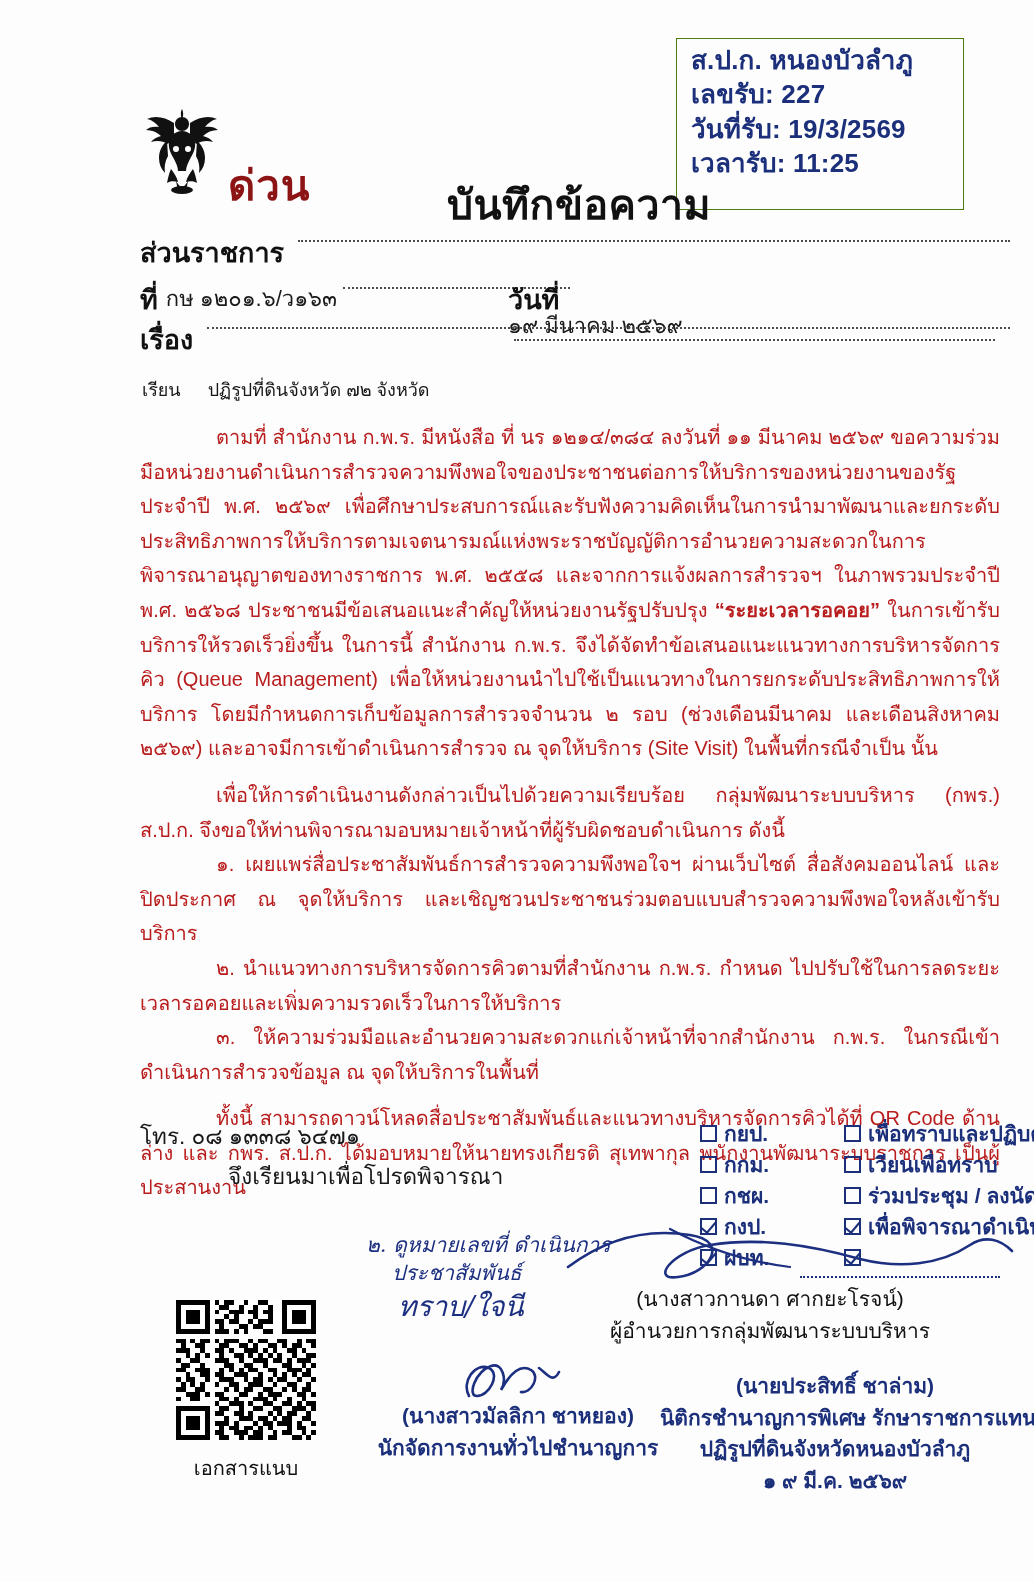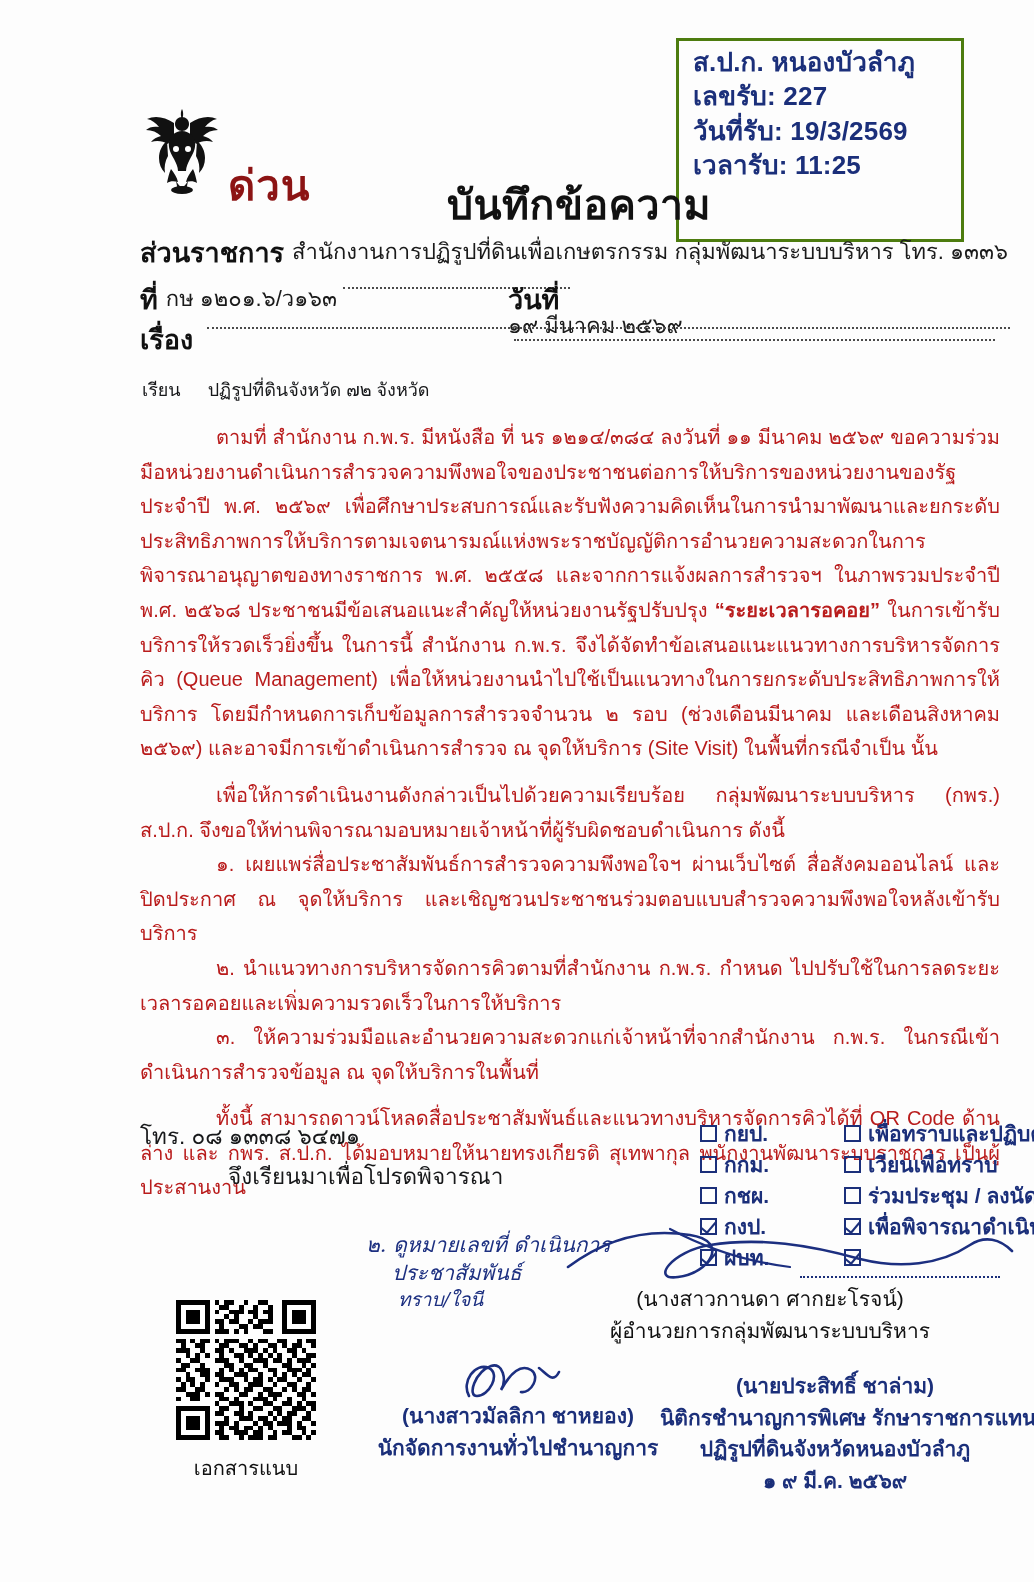--- a/index.html
+++ b/index.html
@@ -17,22 +17,22 @@
     position: relative;
     width: 1034px;
     height: 1582px;
     background: #fdfdfd;
   }
 
   
   .stamp {
     position: absolute;
     left: 676px; top: 38px;
-    width: 288px; height: 204px;
-    border: 3px solid #4d7c0f;
+    width: 288px; height: 172px;
+    border: 1px solid #4d7c0f;
     padding: 4px 10px 0 14px;
     color: #1b2f7a;
     font-weight: bold;
     font-size: 26px;
     line-height: 1.32;
     letter-spacing: .2px;
   }
   .stamp div { white-space: nowrap; }
 
   
@@ -184,21 +184,21 @@
   
   .hand {
     position: absolute;
     font-family: "DejaVu Serif", serif;
     font-style: italic;
     color: #1c2f80;
     white-space: nowrap;
   }
   #hand-note1 { left: 366px; top: 1228px; font-size: 21px; }
   #hand-note2 { left: 392px; top: 1256px; font-size: 21px; }
-  #hand-note3 { left: 398px; top: 1284px; font-size: 19px; }
+  #hand-note3 { left: 398px; top: 1284px; font-size: 28px; }
 
   svg.scribble { position: absolute; pointer-events: none; }
 
   
   .qr-wrap {
     position: absolute;
     left: 176px; top: 1300px;
     text-align: center;
     width: 140px;
   }
@@ -237,21 +237,20 @@
       <circle cx="33" cy="46" r="3" fill="#fff"></circle>
       <circle cx="45" cy="46" r="3" fill="#fff"></circle>
     </g>
   </svg>
 
   <div class="urgent">ด่วน</div>
   <div class="memo-title">บันทึกข้อความ</div>
 
   <div class="field" id="field-section">
     <span class="flabel">ส่วนราชการ</span>
-    <span class="fval">สำนักงานการปฏิรูปที่ดินเพื่อเกษตรกรรม กลุ่มพัฒนาระบบบริหาร  โทร. ๑๓๓๖</span>
     <span class="dotrule"></span>
   </div>
 
   <div class="field" id="field-number">
     <span class="flabel">ที่</span>
     <span class="fval">กษ ๑๒๐๑.๖/ว๑๖๓</span>
     <span class="dotrule"></span>
   </div>
 
   <div class="field" id="field-date">

